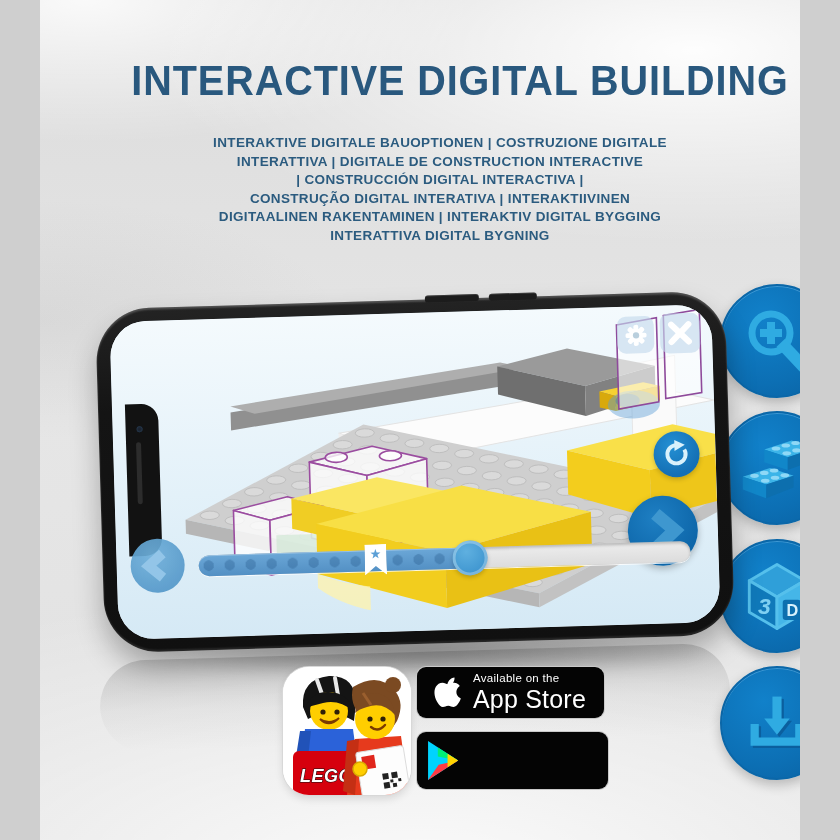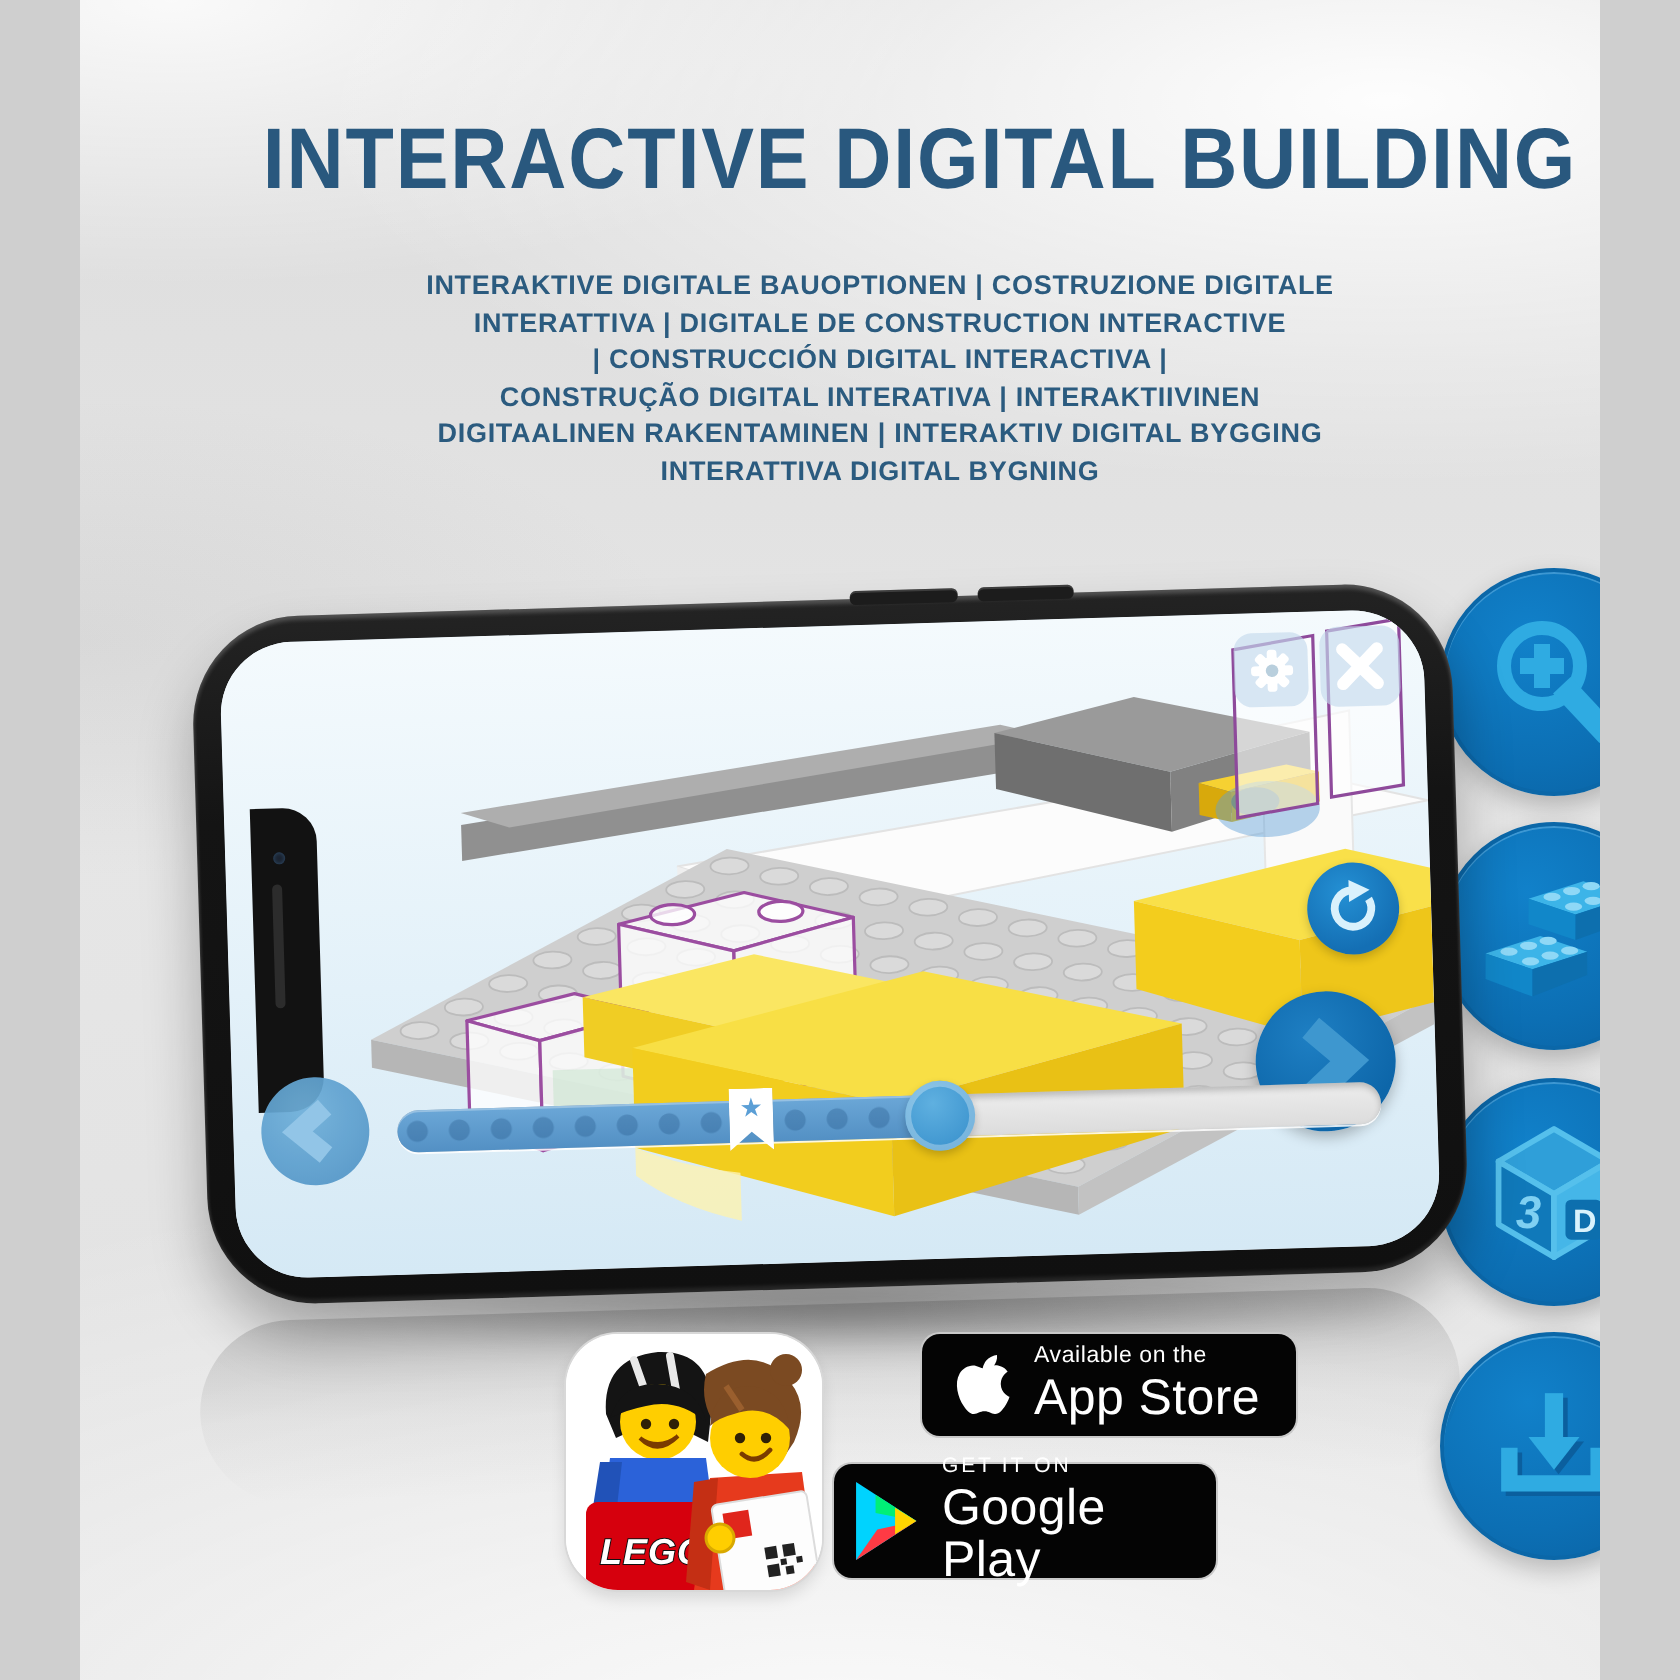--- a/index.html
+++ b/index.html
@@ -72,21 +72,21 @@
   .phone-reflection{position:absolute;left:60px;top:652px;width:630px;height:92px;border-radius:54px;
     transform:rotate(-1.7deg);
     background:linear-gradient(180deg,rgba(25,25,25,0.16),rgba(25,25,25,0.04) 55%,rgba(0,0,0,0));}
   .phone-shadow{position:absolute;left:90px;top:628px;width:580px;height:50px;border-radius:50%;
     background:radial-gradient(closest-side,rgba(0,0,0,0.28),rgba(0,0,0,0));filter:blur(6px);}
   
   .app-icon{position:absolute;left:243px;top:667px;width:128px;height:128px;border-radius:26px;
     background:#fff;overflow:hidden;box-shadow:0 0 0 1px #d8d8d8, 0 4px 8px rgba(0,0,0,0.12);cursor:pointer;}
   .store-badge{position:absolute;left:377px;background:#040404;border-radius:9px;
     box-shadow:0 0 0 1px #c9c9c9;display:flex;align-items:center;color:#fff;cursor:pointer;}
-  .badge-appstore{top:667px;width:187px;height:51px;margin-left:44px;}
+  .badge-appstore{top:667px;width:187px;height:51px;}
   .badge-gplay{top:732px;width:191px;height:57px;}
   .badge-logo{flex:0 0 auto;display:flex;align-items:center;justify-content:center;}
   .badge-text{display:flex;flex-direction:column;justify-content:center;line-height:1.05;}
   .bt-small{font-size:11.5px;font-weight:400;letter-spacing:0.3px;}
   .bt-small.caps{font-size:10.5px;letter-spacing:1.4px;}
   .bt-big{font-size:25px;font-weight:400;letter-spacing:0.2px;margin-top:2px;}
   .nosel{user-select:none;}
 </style>
 </head>
 <body>
@@ -479,19 +479,15 @@
 
   <div class="store-badge badge-gplay">
     <div class="badge-logo" style="width:54px">
       <svg width="32" height="39" viewBox="0 0 36 44">
         <polygon points="0,0 34,22 0,44" fill="#00d3fe"></polygon>
         <polygon points="11,7.2 34,22 11,17.5" fill="#00ef76"></polygon>
         <polygon points="0,44 34,22 12,26.8" fill="#ff3a44"></polygon>
         <polygon points="22,14.5 34,22 22,29.5" fill="#ffd500"></polygon>
       </svg>
     </div>
-    <div class="badge-text">
-      <span class="bt-small caps">GET IT ON</span>
-      <span class="bt-big" style="font-weight:400">Google Play</span>
-    </div>
   </div>
 
 </div>
 
 </body></html>

